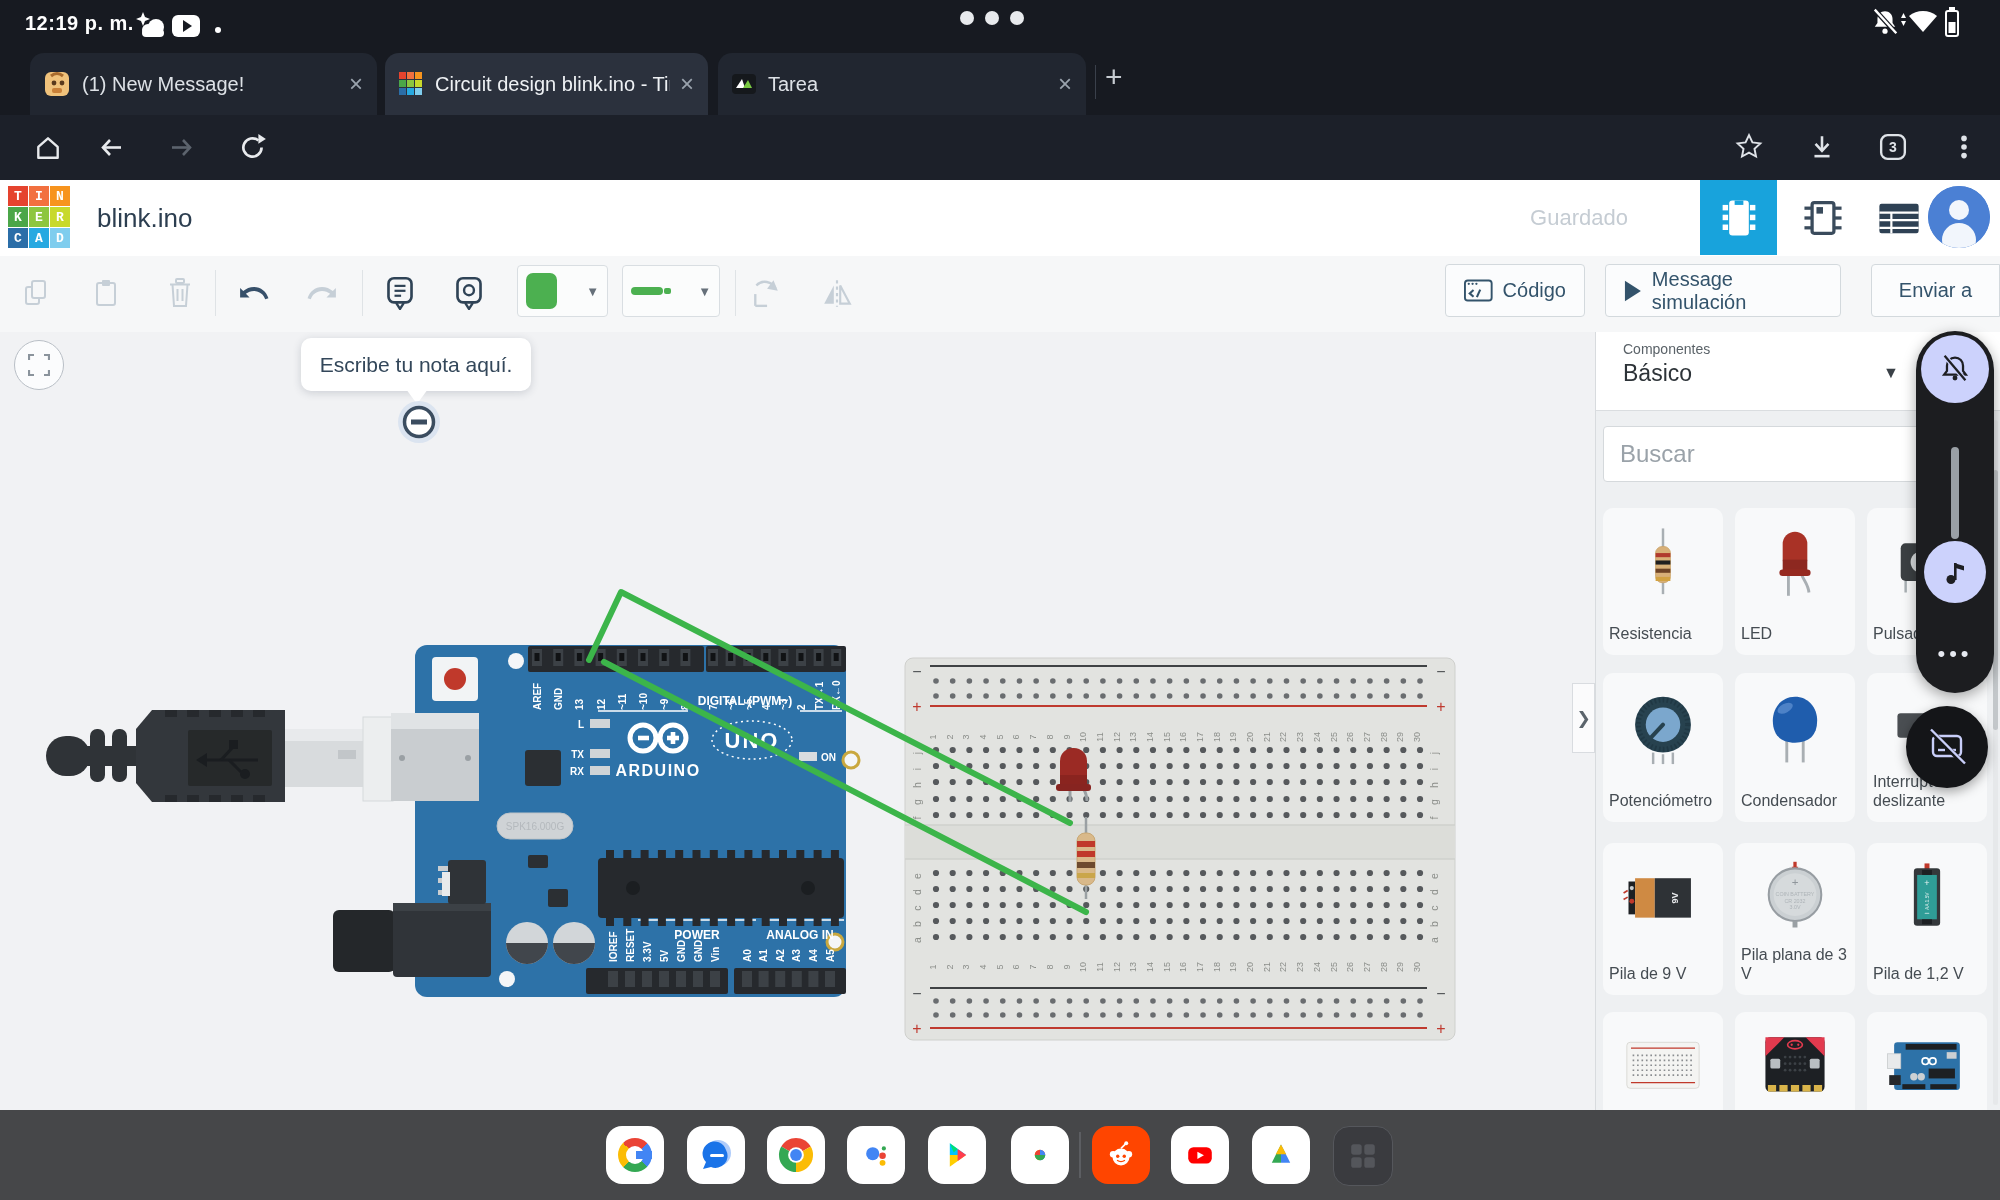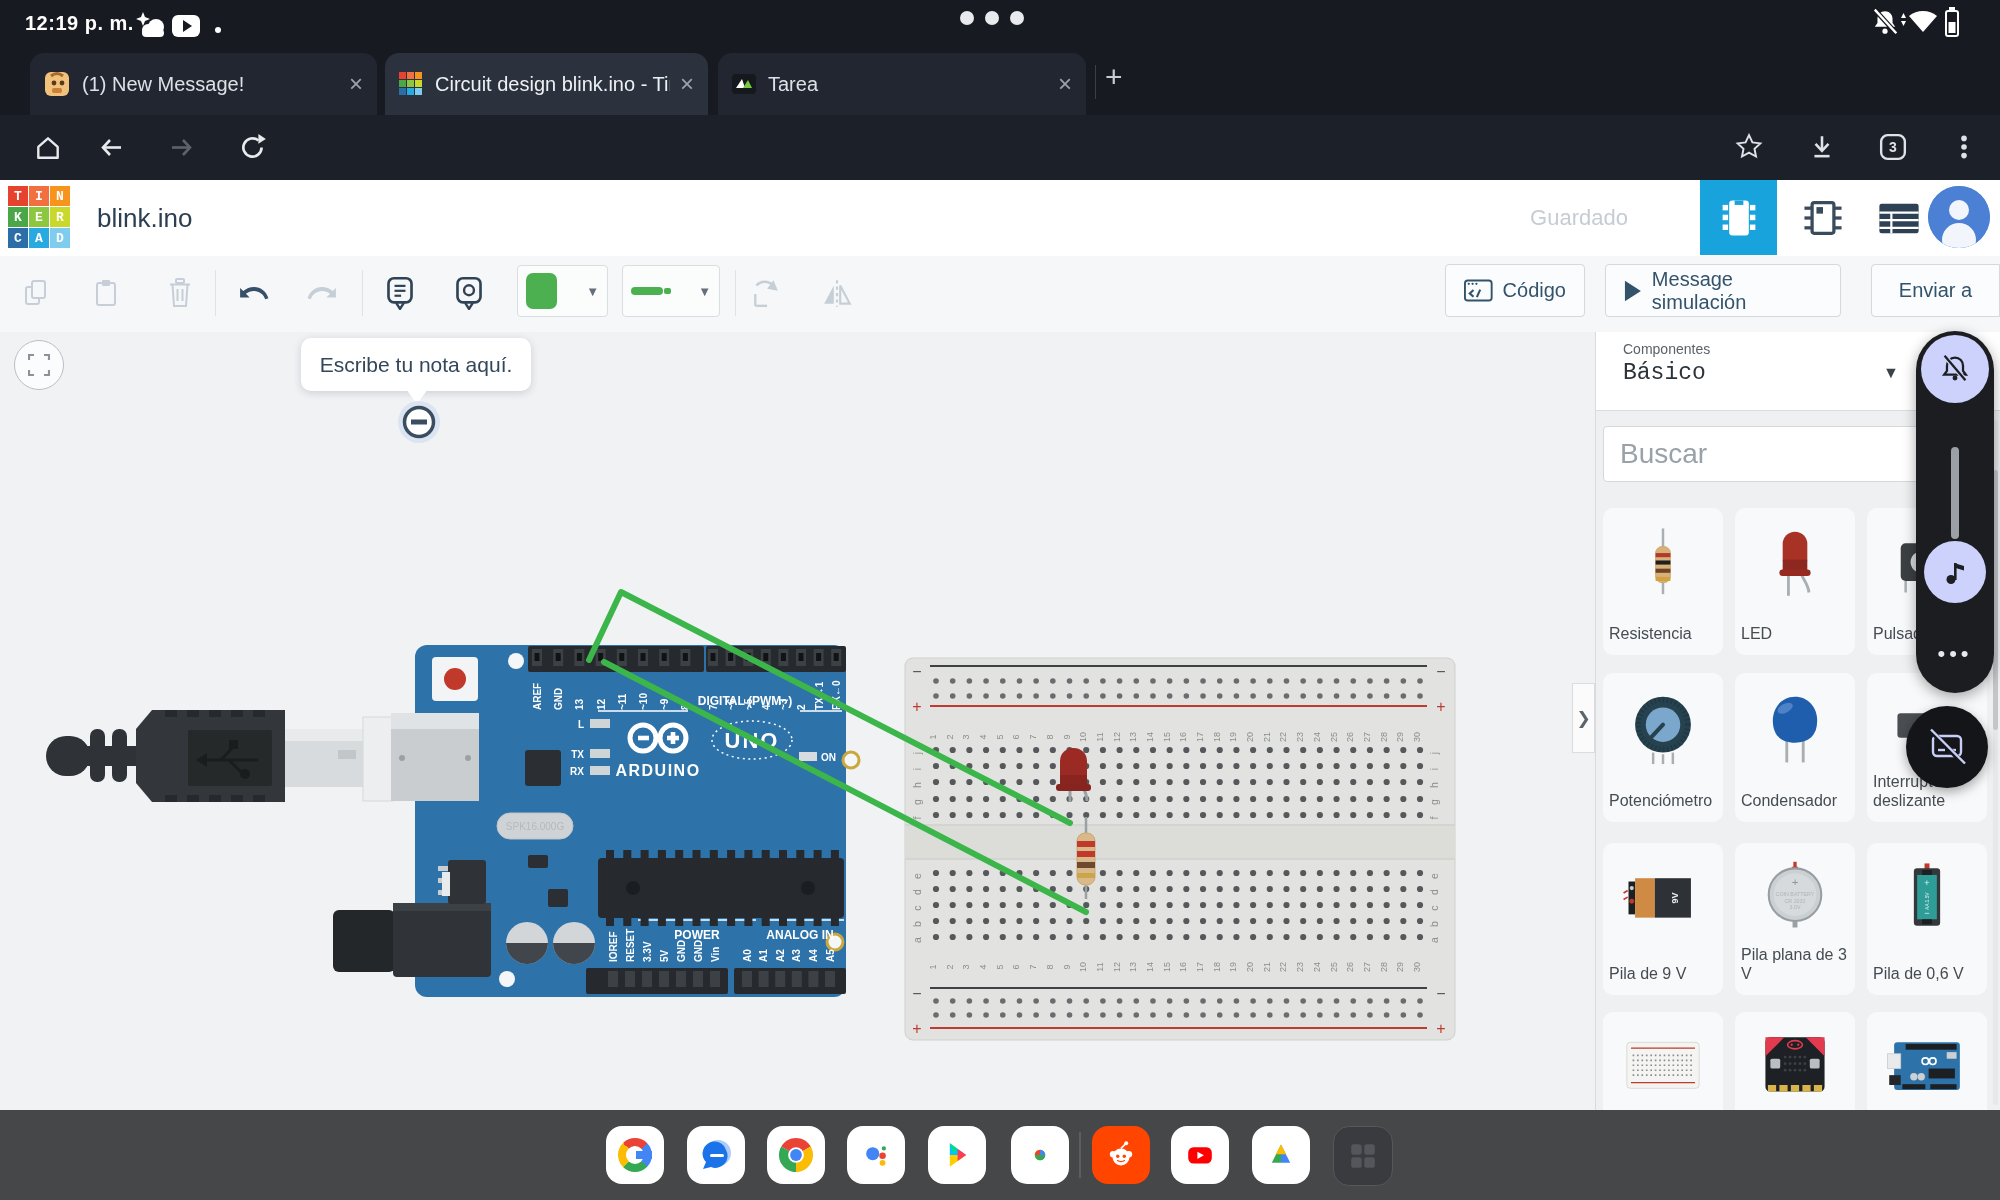--- a/index.html
+++ b/index.html
@@ -34,23 +34,23 @@
   
   #canvasbg{left:0;top:332px;width:2000px;height:778px;background:#f1f2f4;}
   #circuit{left:0;top:0;width:2000px;height:1200px;pointer-events:none;}
   #fitbtn{left:14px;top:340px;width:48px;height:48px;border-radius:50%;background:#fbfcfd;border:1.5px solid #b9bfc6;display:flex;align-items:center;justify-content:center;}
   #notebubble{left:301px;top:338px;width:230px;height:53px;background:#fff;border-radius:10px;box-shadow:0 2px 8px rgba(40,50,70,.18);display:flex;align-items:center;justify-content:center;font-size:21px;color:#33475a;}
   #notetail{left:406px;top:389px;width:0;height:0;border-left:11px solid transparent;border-right:11px solid transparent;border-top:15px solid #fff;}
   
   #panel{left:1595px;top:332px;width:405px;height:778px;background:#eef0f2;border-left:1px solid #d8dbde;}
   #panelhead{left:1595px;top:332px;width:405px;height:78px;background:#fff;border-bottom:1px solid #dadde0;border-left:1px solid #d8dbde;}
   #cmp-label{left:27px;top:9px;font-size:14px;color:#5a6268;}
-  #cat-label{left:27px;top:28px;font-size:23px;color:#2d3338;font-family:Liberation Mono, monospace;}
+  #cat-label{left:27px;top:28px;font-size:23px;color:#2d3338;}
   #cat-caret{left:287px;top:32px;font-size:16px;color:#3a4147;}
-  #searchbox{left:1603px;top:426px;width:362px;height:56px;border:1px solid #d5d9dc;border-radius:4px;background:#fff;font-size:28px;color:#4c1d95;padding:0 16px;box-sizing:border-box;font-family:"Liberation Sans",sans-serif;outline:none;}
+  #searchbox{left:1603px;top:426px;width:362px;height:56px;border:1px solid #d5d9dc;border-radius:4px;background:#fff;font-size:24px;color:#4c1d95;padding:0 16px;box-sizing:border-box;font-family:"Liberation Sans",sans-serif;outline:none;}
   #searchbox::placeholder{color:#9aa2a9;}
   .tile{background:#f8f9fa;border-radius:10px;}
   .tile-ic{position:absolute;left:0;top:2px;width:120px;height:96px;display:flex;align-items:center;justify-content:center;}
   .tile-label{position:absolute;left:0;bottom:12px;width:100%;padding:0 6px;box-sizing:border-box;text-align:left;font-size:16px;line-height:19px;color:#454c52;}
   #chevtab{left:1572px;top:683px;width:21px;height:68px;background:#fbfbfc;border:1px solid #d9dce0;display:flex;align-items:center;justify-content:center;color:#5b646c;font-size:17px;}
   #pscroll{left:1993px;top:420px;width:5px;height:685px;background:#e6e8ea;border-radius:3px;}
   #pthumb{left:1993px;top:470px;width:5px;height:260px;background:#c3c7ca;border-radius:3px;}
   
   #qs-pill{left:1916px;top:331px;width:78px;height:362px;border-radius:39px;background:#1c1d20;box-shadow:0 4px 14px rgba(0,0,0,.35);}
   .qs-circle{position:absolute;border-radius:50%;background:#ccd2fc;display:flex;align-items:center;justify-content:center;}
@@ -1237,21 +1237,21 @@
             <rect x="57" y="20" width="6" height="7" fill="#c0392b"></rect>
             <rect x="44" y="26" width="32" height="70" rx="4" fill="#34383b"></rect>
             <rect x="48" y="34" width="24" height="54" fill="#2f9d97"></rect>
             <rect x="54" y="28" width="12" height="6" fill="#1d2023"></rect>
             <rect x="54" y="88" width="12" height="6" fill="#1d2023"></rect>
             <text x="60" y="48" font-size="11" fill="#e8f4f3" text-anchor="middle" font-family="Liberation Sans">+</text>
             <text x="62" y="66" font-size="6" fill="#d7ecea" text-anchor="middle" transform="rotate(-90 62 66)" font-family="Liberation Sans">AA 1.5V</text>
             <text x="60" y="84" font-size="11" fill="#e8f4f3" text-anchor="middle" font-family="Liberation Sans">−</text>
           </svg>
         </div>
-        <div class="tile-label">Pila de 0,6 V</div>
+        <div class="tile-label">Pila de 1,2 V</div>
       </div>
       <div class="tile abs" style="left: 1603px; top: 1012px; width: 120px; height: 150px;">
         <div class="tile-ic">
           <svg width="110" height="92" viewBox="0 0 120 112">
             <rect x="16" y="32" width="88" height="56" rx="4" fill="#f4f4f2" stroke="#d4d4d0"></rect>
             <line x1="21" y1="39" x2="99" y2="39" stroke="#c0392b" stroke-width="1.6"></line>
             <line x1="21" y1="81" x2="99" y2="81" stroke="#c0392b" stroke-width="1.6"></line>
             <g stroke="#8a8d90" stroke-width="2" stroke-dasharray="2 3.4">
               <line x1="23" y1="48" x2="97" y2="48"></line>
               <line x1="23" y1="54" x2="97" y2="54"></line>

